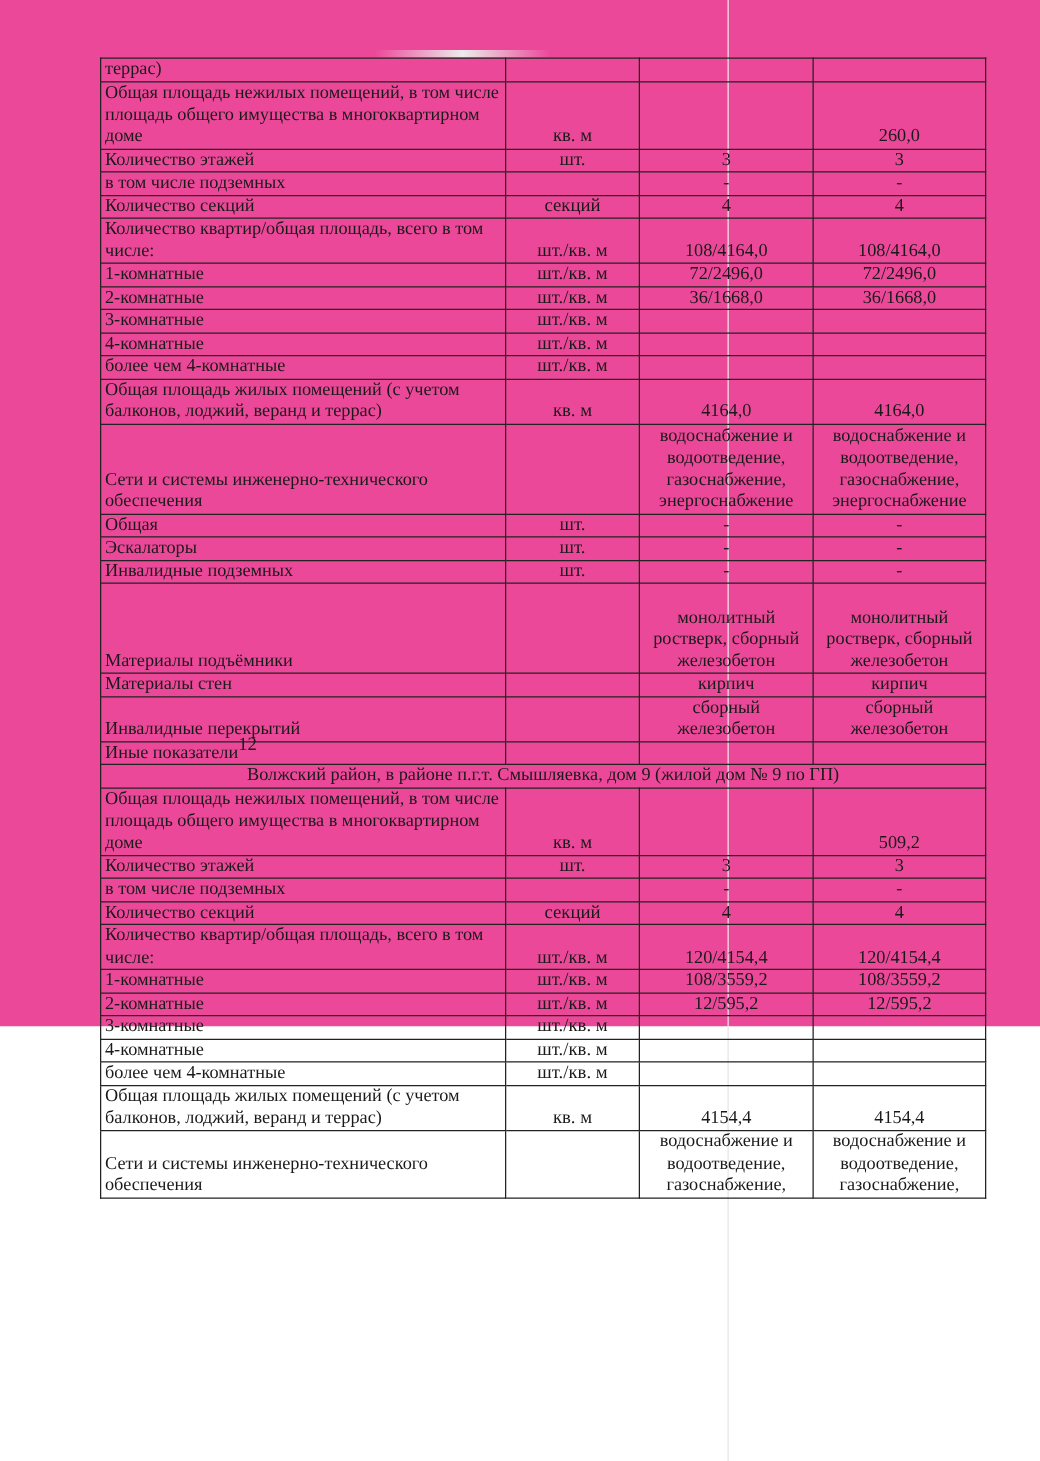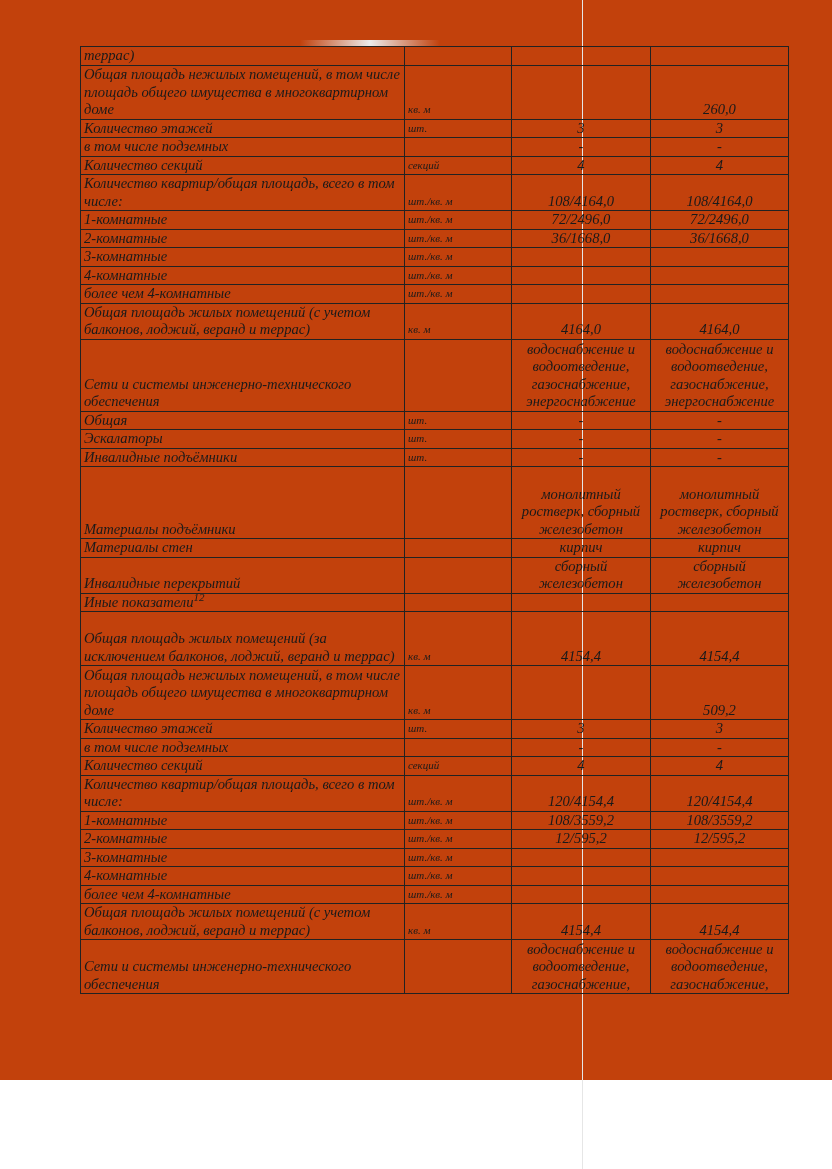--- a/index.html
+++ b/index.html
@@ -1,33 +1,33 @@
 <!DOCTYPE html>
 <html><head>
 <meta charset="utf-8">
 <style>
   html, body { margin:0; padding:0; background:#ffffff; }
   body { width:832px; height:1169px; position:relative; overflow:hidden;
          font-family:"Liberation Serif", "DejaVu Serif", serif; color:#1a1a1a; }
-  .page { position:absolute; left:0; top:0; width:832px; height:1080px; background:#c2410c;font-style:italic; }
+  .page { position:absolute; left:0; top:0; width:832px; height:821px; background:#ec4899; }
   .fold { position:absolute; left:582px; top:0; width:1px; height:1169px; background:#e6e6e6; }
   .smudge { position:absolute; top:40px; left:300px; width:140px; height:6px;
             background:linear-gradient(90deg, transparent, #ececec, transparent); }
   table.spec { position:absolute; left:80px; top:46px; width:708px;
                border-collapse:collapse; table-layout:fixed; font-size:14.6px; line-height:17.5px; }
   table.spec td { border:1.3px solid #222; padding:0 3px; vertical-align:bottom; }
   col.c-name { width:324px; }
   col.c-unit { width:107px; }
   col.c-v1 { width:139px; }
   col.c-v2 { width:138px; }
   td.name { text-align:left; }
-  td.unit { font-size:11px; }
+  td.unit { text-align:center; font-size:15px; }
   td.val { text-align:center; }
   td.section { text-align:center; }
-  sup { font-size:11px; vertical-align:super; line-height:0; }
+  sup { font-size:15px; vertical-align:super; line-height:0; }
   .h1 { height:17px; }
   .h2 { height:36px; }
   .h3 { height:54px; }
   .h4 { height:72px; }
 </style>
 </head>
 <body>
 
 <div class="page">
   <div class="fold"></div>
@@ -126,21 +126,21 @@
         <td class="val">-</td>
         <td class="val">-</td>
       </tr>
       <tr class="h1">
         <td class="name">Эскалаторы</td>
         <td class="unit">шт.</td>
         <td class="val">-</td>
         <td class="val">-</td>
       </tr>
       <tr class="h1">
-        <td class="name">Инвалидные подъёмники</td>
+        <td class="name">Инвалидные подземных</td>
         <td class="unit">шт.</td>
         <td class="val">-</td>
         <td class="val">-</td>
       </tr>
       <tr class="h4">
         <td class="name">Материалы подъёмники</td>
         <td class="unit"></td>
         <td class="val">монолитный ростверк, сборный железобетон</td>
         <td class="val">монолитный ростверк, сборный железобетон</td>
       </tr>
@@ -156,27 +156,24 @@
         <td class="val">сборный железобетон</td>
         <td class="val">сборный железобетон</td>
       </tr>
       <tr class="h1">
         <td class="name"><span>Иные показатели</span><sup>12</sup></td>
         <td class="unit"></td>
         <td class="val"></td>
         <td class="val"></td>
       </tr>
 
-
-      <tr class="h3">
-        <td class="name">Общая площадь жилых помещений (за исключением балконов, лоджий, веранд и террас)</td>
-        <td class="unit">кв. м</td>
-        <td class="val">4154,4</td>
-        <td class="val">4154,4</td>
-      </tr>
+      <tr class="h1">
+        <td class="section" colspan="4">Волжский район, в районе п.г.т. Смышляевка, дом 9 (жилой дом № 9 по ГП)</td>
+      </tr>
+
       <tr class="h3">
         <td class="name">Общая площадь нежилых помещений, в том числе площадь общего имущества в многоквартирном доме</td>
         <td class="unit">кв. м</td>
         <td class="val"></td>
         <td class="val">509,2</td>
       </tr>
       <tr class="h1">
         <td class="name">Количество этажей</td>
         <td class="unit">шт.</td>
         <td class="val">3</td>

